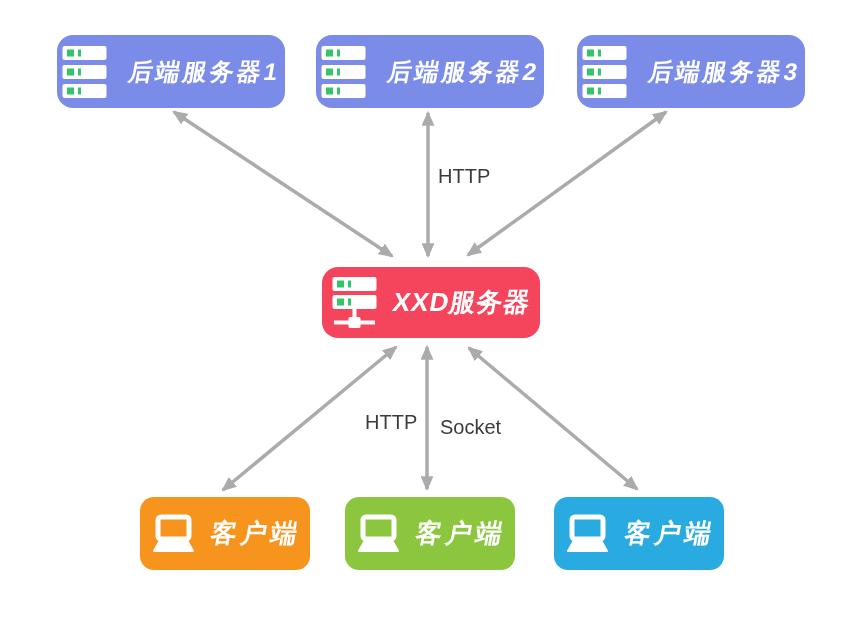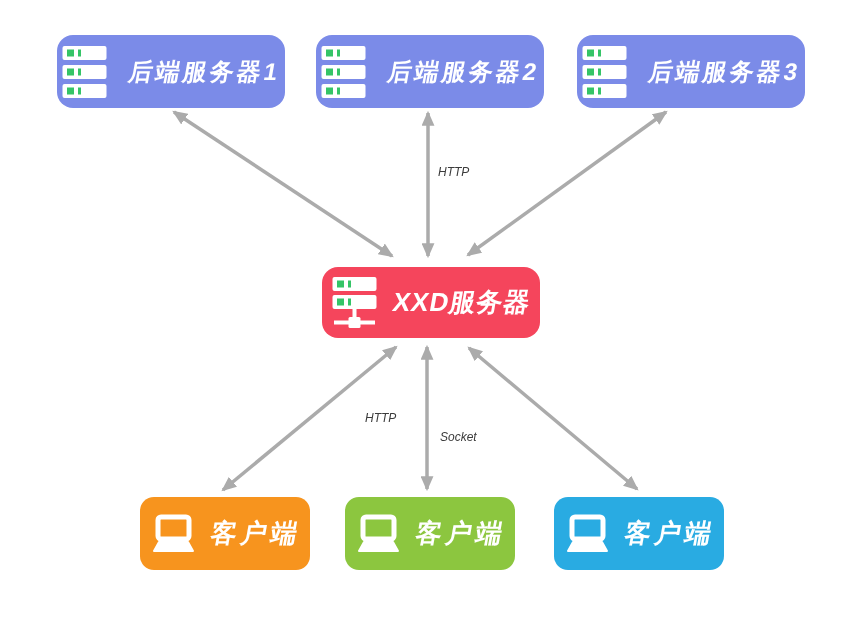--- a/index.html
+++ b/index.html
@@ -30,27 +30,26 @@
   #center-node { left:322px; top:267px; width:218px; height:71px; }
   #center-node .lbl { font-size:26px; letter-spacing:1px; margin-left:16px; }
 
   .client { top:497px; height:73px; width:170px; border-radius:14px; }
   #client-1 { left:140px; }
   #client-2 { left:345px; }
   #client-3 { left:554px; }
   .client .lbl { font-size:26px; letter-spacing:4px; margin-left:14px; }
 
   .edge-label {
-    position:absolute; font-size:12px; color:var(--label-color,#3B3B3B);
+    position:absolute; font-size:20px; color:var(--label-color,#3B3B3B);
     white-space:nowrap;
-    font-style:italic;
   }
   #lbl-http-top    { left:438px; top:165px; }
   #lbl-http-bottom { left:365px; top:411px; }
-  #lbl-socket      { left:440px; top:430px; }
+  #lbl-socket      { left:440px; top:416px; }
 
   .ico-green { fill:var(--icon-green,#35C467); }
   .ico-white { fill:#ffffff; }
 </style>
 </head>
 <body>
 
 <div class="stage">
 
   <svg class="arrows" viewBox="0 0 855 619">

